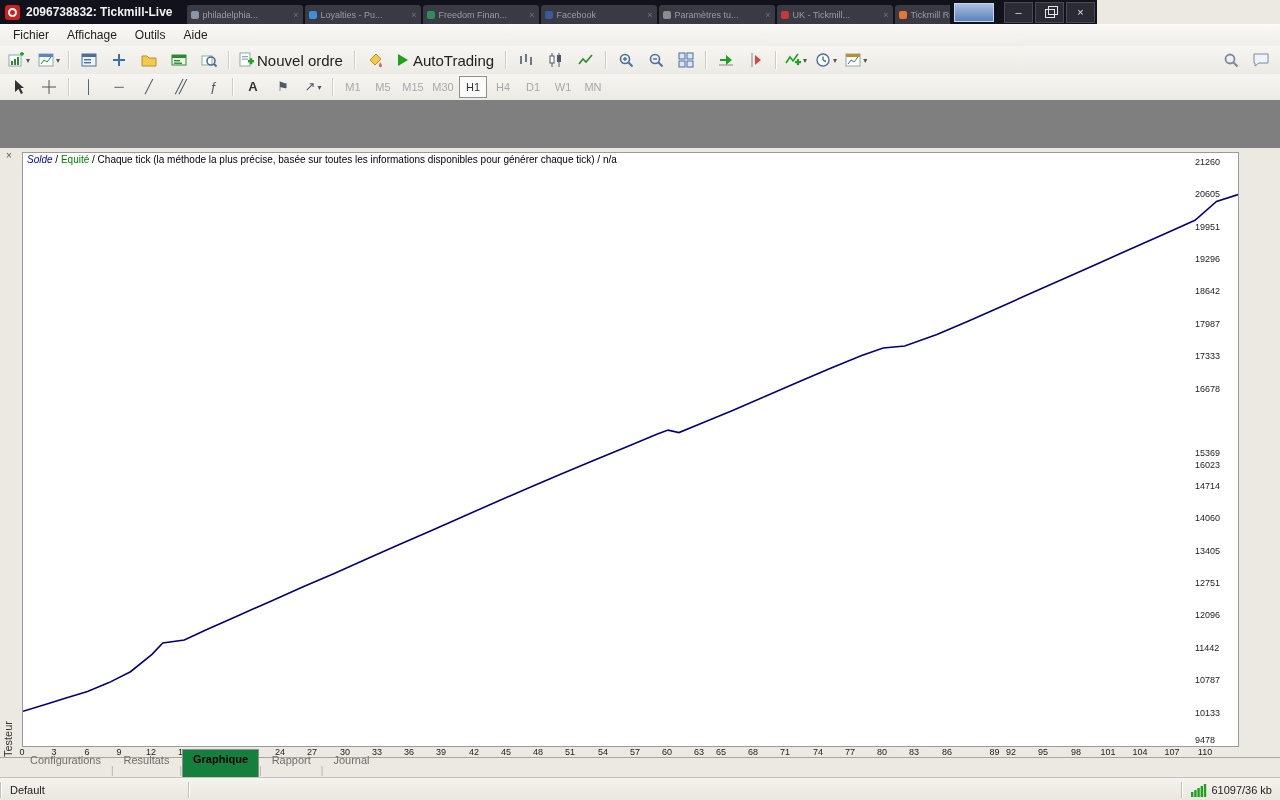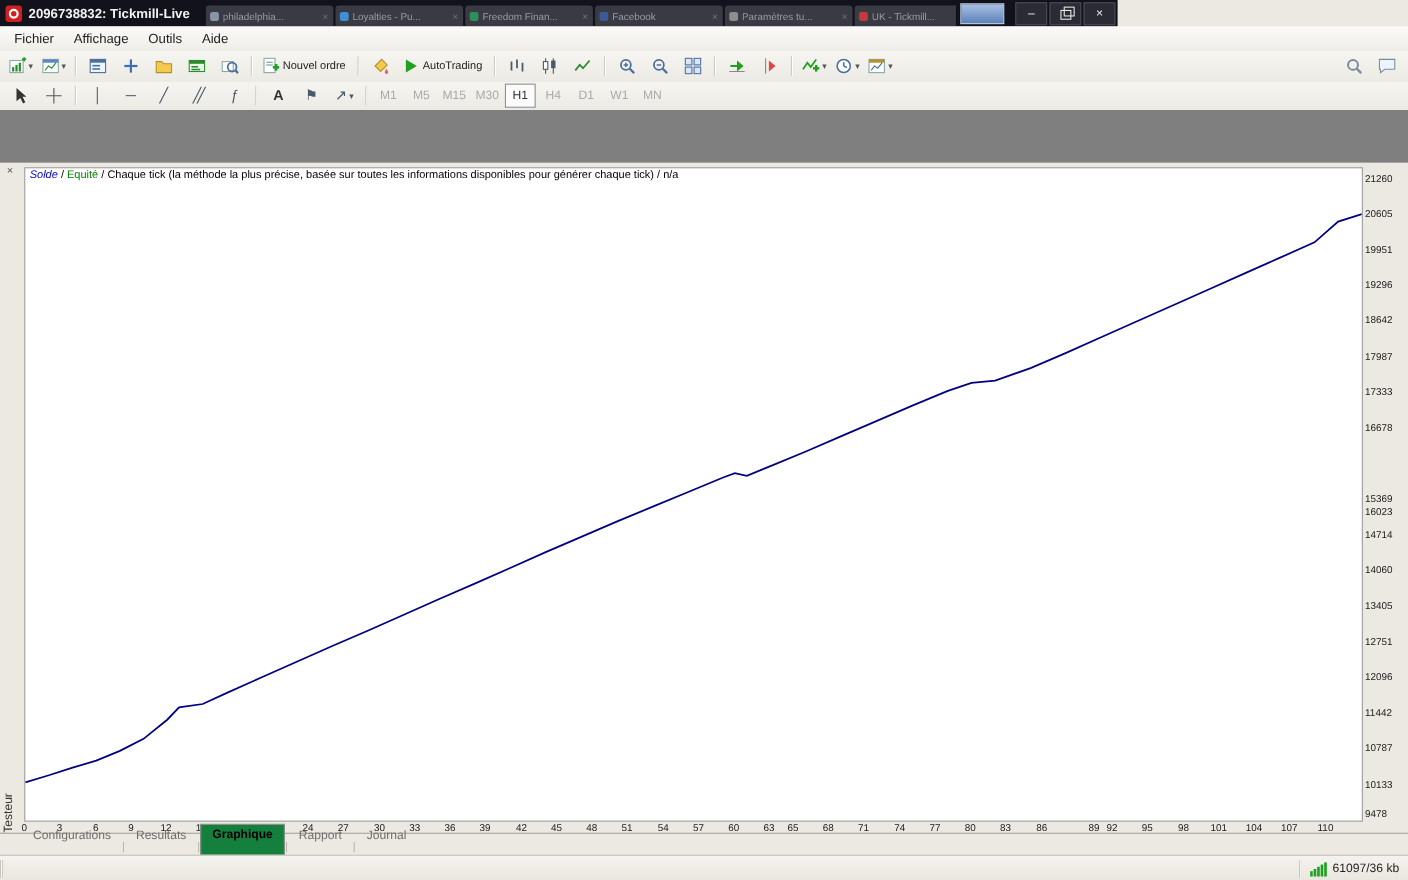--- a/index.html
+++ b/index.html
@@ -1,21 +1,21 @@
 <!DOCTYPE html>
 <html><head>
 <meta charset="utf-8">
 <style>
   html,body{margin:0;padding:0}
   body{width:1280px;height:800px;position:relative;overflow:hidden;
        font-family:"Liberation Sans","DejaVu Sans",sans-serif;background:#ece9e2;font-size:11px;color:#111}
   .abs{position:absolute}
 
   
-  .titlebar{top:0;left:0;width:1016px;height:24px;background:#12121c;display:flex;align-items:center}
+  .titlebar{top:0;left:0;width:1097px;height:24px;background:#12121c;display:flex;align-items:center}
   .app-icon{width:15px;height:15px;margin:0 6px 0 5px;background:#cf1f1f;border-radius:3px;position:relative;flex:none}
   .app-icon::after{content:"";position:absolute;inset:3px;border:2px solid #fff;border-radius:50%}
   .title-text{font-size:12px;font-weight:bold;color:#f2f2f2;white-space:nowrap;margin-right:14px}
   .tab-strip{display:flex;align-items:flex-end;height:100%;flex:1;overflow:hidden}
   .tb-tab{width:108px;height:19px;background:#3a3a44;border-radius:3px 3px 0 0;margin-right:2px;
           display:flex;align-items:center;padding:0 4px;flex:none;cursor:default}
   .tb-tab .fav{width:8px;height:8px;border-radius:2px;margin-right:4px;flex:none}
   .tb-tab .tx{flex:1;font-size:9px;color:#9b9ba6;white-space:nowrap;overflow:hidden;text-overflow:ellipsis}
   .tb-tab .cls{color:#73737e;font-size:9px;margin-left:3px}
   .tb-preview{width:38px;height:17px;background:linear-gradient(#a8c0e4,#5d82b8);border:1px solid #c7d6ee;margin:0 8px 0 4px;flex:none}
@@ -30,21 +30,21 @@
            border-bottom:1px solid #d9d5cc;display:flex;align-items:center;padding-left:4px}
   .menu-item{padding:3px 9px;font-size:12px;color:#222;cursor:default}
 
   
   .toolbar{left:0;width:1280px;background:linear-gradient(#f7f5f1,#eceae4);border-bottom:1px solid #d9d5cc;
            display:flex;align-items:center;padding-left:4px}
   .toolbar1{top:46px;height:28px}
   .toolbar2{top:74px;height:26px}
   .tbtn{height:22px;min-width:22px;display:flex;align-items:center;justify-content:center;
         border:1px solid transparent;border-radius:2px;padding:0 2px;margin:0 1px;cursor:default;color:#444}
-  .tbtn .lbl{font-size:10px;margin:4px 3px;color:#222}
+  .tbtn .lbl{font-size:15px;margin:4px 3px;color:#222}
   .drop{font-size:8px;color:#555;margin-left:2px}
   .tsep{width:1px;height:18px;background:#cfccc3;border-right:1px solid #fff;margin:0 4px;flex:none}
   .uicon{width:16px;height:16px;display:block}
   .glyph{font-size:13px;line-height:16px;color:#4a5a6a}
   .tf-btn{width:26px;height:20px;display:flex;align-items:center;justify-content:center;
           font-size:11px;color:#a9a9a9;border:1px solid transparent;margin:0 1px}
   .tf-btn.active{background:#fbfbfb;border:1px solid #8f8f8f;color:#333}
   .tb-right{margin-left:auto;margin-right:8px;display:flex}
 
   
@@ -52,21 +52,21 @@
 
   
   .tester{top:148px;left:0;width:1280px;height:609px;background:#ece9e2}
   .tester-close{left:3px;top:2px;width:12px;height:12px;font-size:10px;color:#555;line-height:12px;text-align:center;cursor:default}
   .tester-caption{left:0;bottom:0;width:16px;height:70px;display:flex;align-items:flex-end;justify-content:center}
   .tester-caption span{writing-mode:vertical-rl;transform:rotate(180deg);font-size:11px;color:#333}
   .plot{left:22px;top:4px;width:1215px;height:593px;background:#fff;border:1px solid #9a9a9a}
   .plot-header{position:absolute;left:4px;top:1px;font-size:10px;white-space:nowrap}
   .xlabels{left:22px;top:599px;width:1220px;height:13px}
   .xlab{position:absolute;top:0;transform:translateX(-50%);font-size:9px;color:#222}
-  .ylabels{left:1241px;top:4px;width:39px;height:593px}
+  .ylabels{left:1195px;top:4px;width:39px;height:593px}
   .ylab{position:absolute;left:0;transform:translateY(-50%);font-size:9px;color:#222}
 
   
   .tabsbar{top:757px;left:0;width:1280px;height:20px;background:#ece9e2;border-top:1px solid #a9a59c;
            display:flex;align-items:flex-end;padding-left:20px}
   .b-tab{padding:3px 10px 12px;font-size:11px;color:#6e6e6e;cursor:default;position:relative}
   .b-tab.active{background:#15803d;border:1px solid #8f8f8f;border-bottom:none;color:#000;font-weight:bold;top:-1px}
   .b-sep{color:#b4b0a8;padding:3px 0 2px;font-size:10px}
 
   
@@ -441,20 +441,21 @@
     <span class="b-sep">|</span>
     <span class="b-tab active">Graphique</span>
     <span class="b-sep">|</span>
     <span class="b-tab">Rapport</span>
     <span class="b-sep">|</span>
     <span class="b-tab">Journal</span>
   </div>
 
 <div class="abs statusbar">
   <span class="s-sep"></span>
+  <div class="s-cell" style="width:170px">Default</div>
   <span class="s-sep"></span>
   <div class="s-cell" style="flex:1"></div>
   <span class="s-sep"></span>
   <div class="s-cell">
     <svg width="16" height="14" viewBox="0 0 16 14" style="margin-right:4px">
       <rect x="0" y="9" width="2.4" height="5" fill="#1fa11f"></rect>
         <rect x="3.2" y="7" width="2.4" height="7" fill="#1fa11f"></rect>
       <rect x="6.4" y="5" width="2.4" height="9" fill="#1fa11f"></rect>
         <rect x="9.6" y="3" width="2.4" height="11" fill="#1fa11f"></rect>
       <rect x="12.8" y="1" width="2.4" height="13" fill="#1fa11f"></rect>

